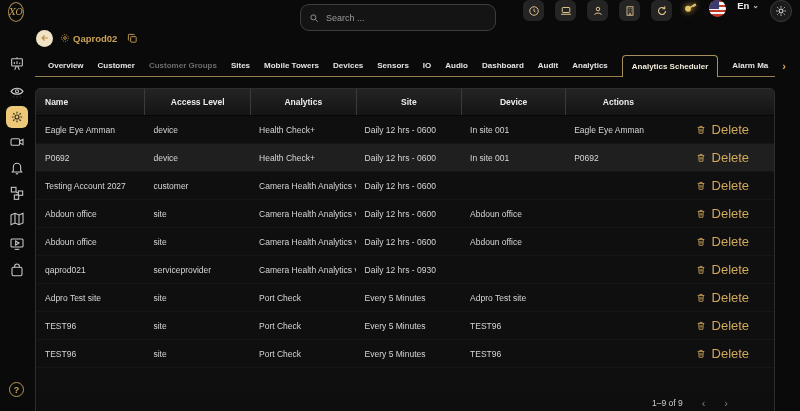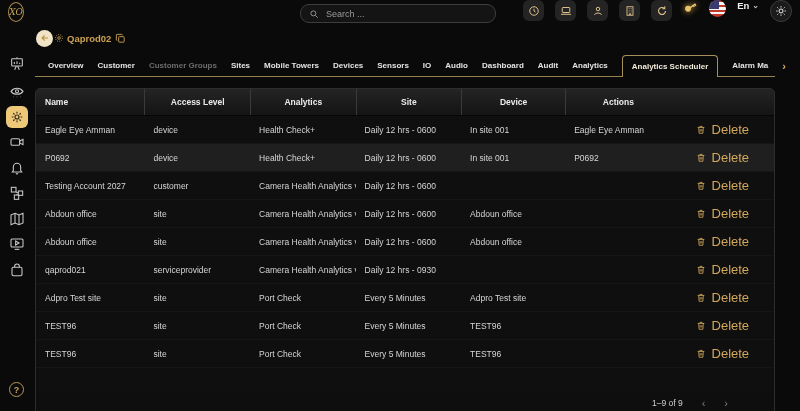--- a/index.html
+++ b/index.html
@@ -14,21 +14,21 @@
 
   
   .topbar { position:absolute; top:0; left:0; width:800px; height:26px; }
   .logo {
     position:absolute; left:8px; top:2px; width:16px; height:20px;
     border:1px solid #a8894f; border-radius:50%;
     color:#c8a65e; font-family:"DejaVu Serif", serif; font-style:italic;
     font-size:9px; display:flex; align-items:center; justify-content:center;
   }
   .search {
-    position:absolute; left:300px; top:4px; width:196px; height:19px;
+    position:absolute; left:300px; top:4px; width:196px; height:27px;
     border:1px solid #3d3d3d; border-radius:9px; background:#141414;
     display:flex; align-items:center; padding:0 8px; gap:7px;
   }
   .search input {
     background:transparent; border:none; outline:none; color:#cfcfcf;
     font-size:9px; width:100%; font-family:"Liberation Sans", sans-serif;
   }
   .search input::placeholder { color:#9a9a9a; }
   .tr-icons {
     position:absolute; right:8px; top:0; height:26px;
@@ -66,21 +66,21 @@
   }
   .sb-help {
     position:absolute; left:9px; top:356px; width:15px; height:15px;
     border:1px solid #b59754; border-radius:50%;
     color:#c8a65e; font-size:9px; font-weight:bold;
     display:flex; align-items:center; justify-content:center; cursor:pointer;
   }
 
   
   .userrow { position:absolute; left:36px; top:29px; height:18px;
-    display:flex; align-items:center; gap:1px; }
+    display:flex; align-items:center; gap:7px; }
   .avatar {
     width:17px; height:17px; border-radius:50%; background:#f0e3c6;
     display:flex; align-items:center; justify-content:center;
     color:#b98f3e; font-size:10px; cursor:pointer;
   }
   .uname { display:flex; align-items:center; gap:3px;
     color:#cda253; font-size:9.5px; font-weight:bold; }
   .copybtn { cursor:pointer; margin-left:3px; }
 
   

